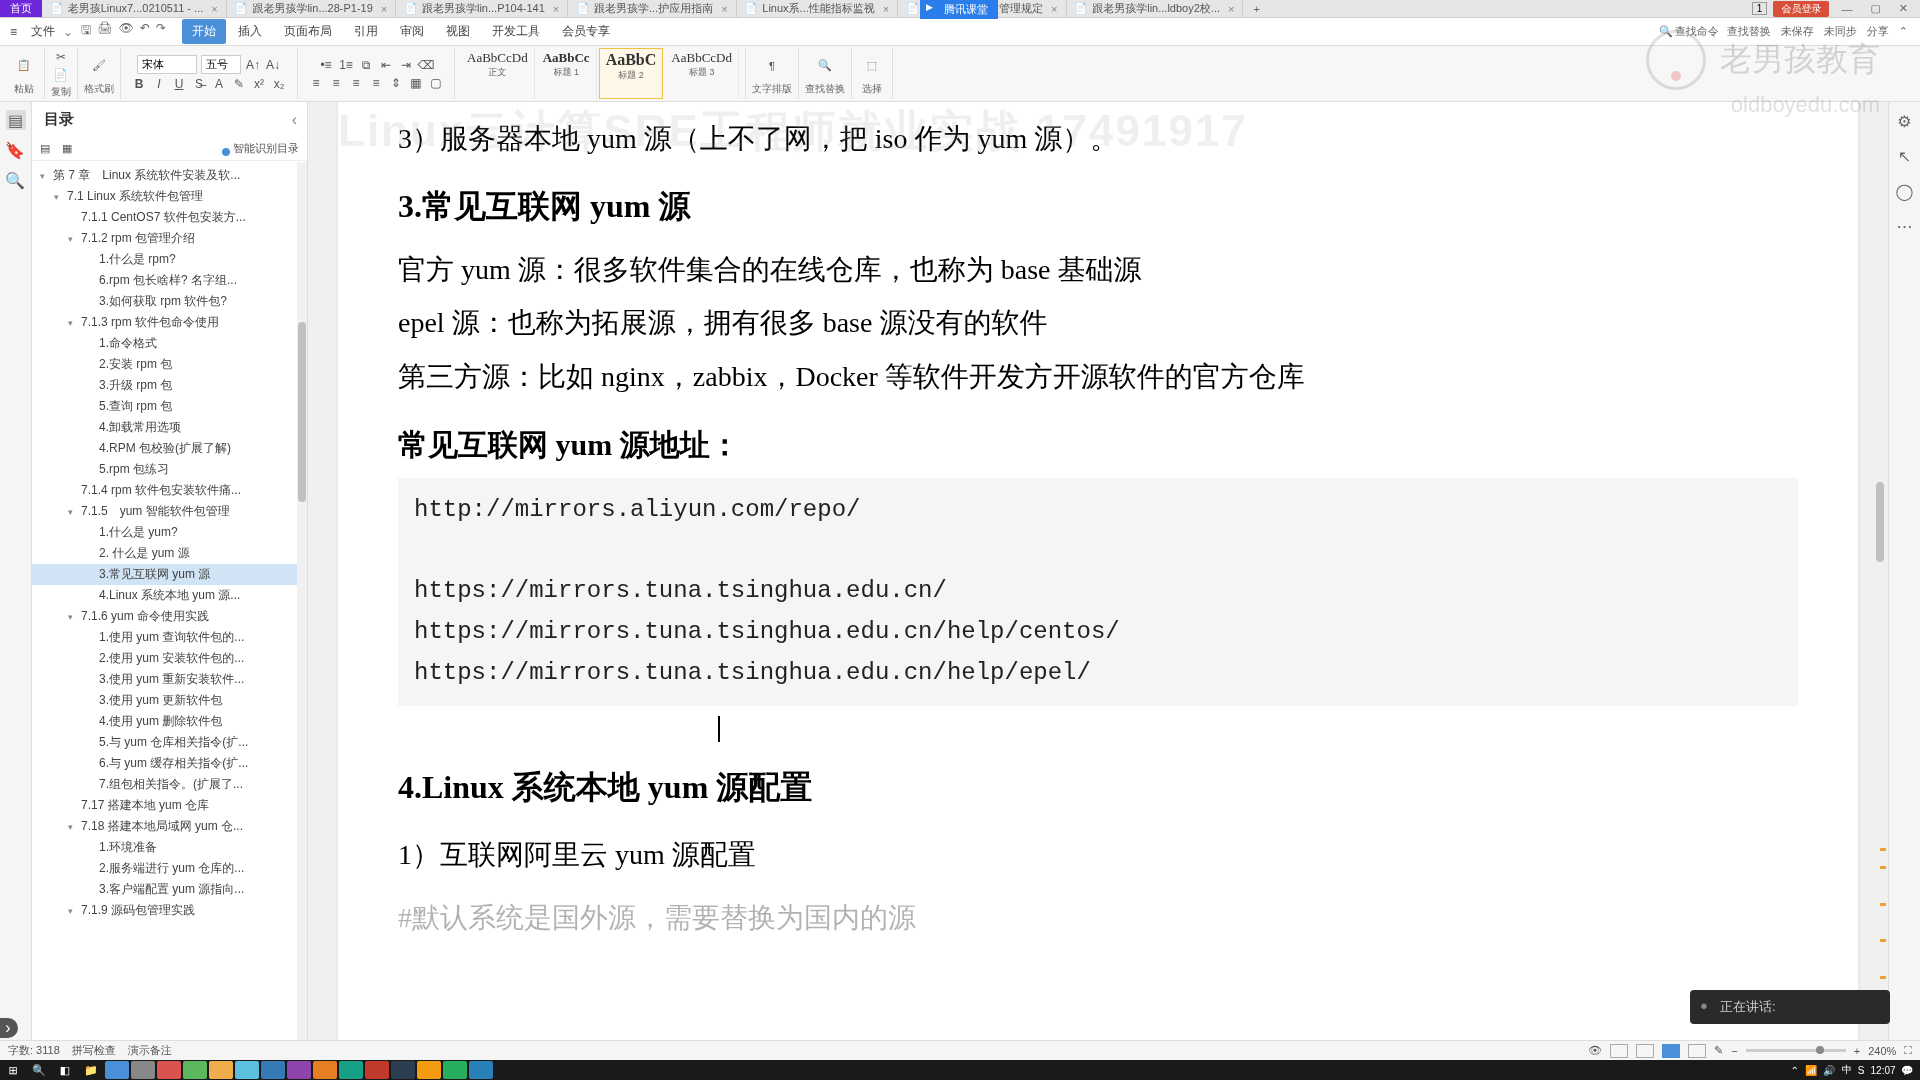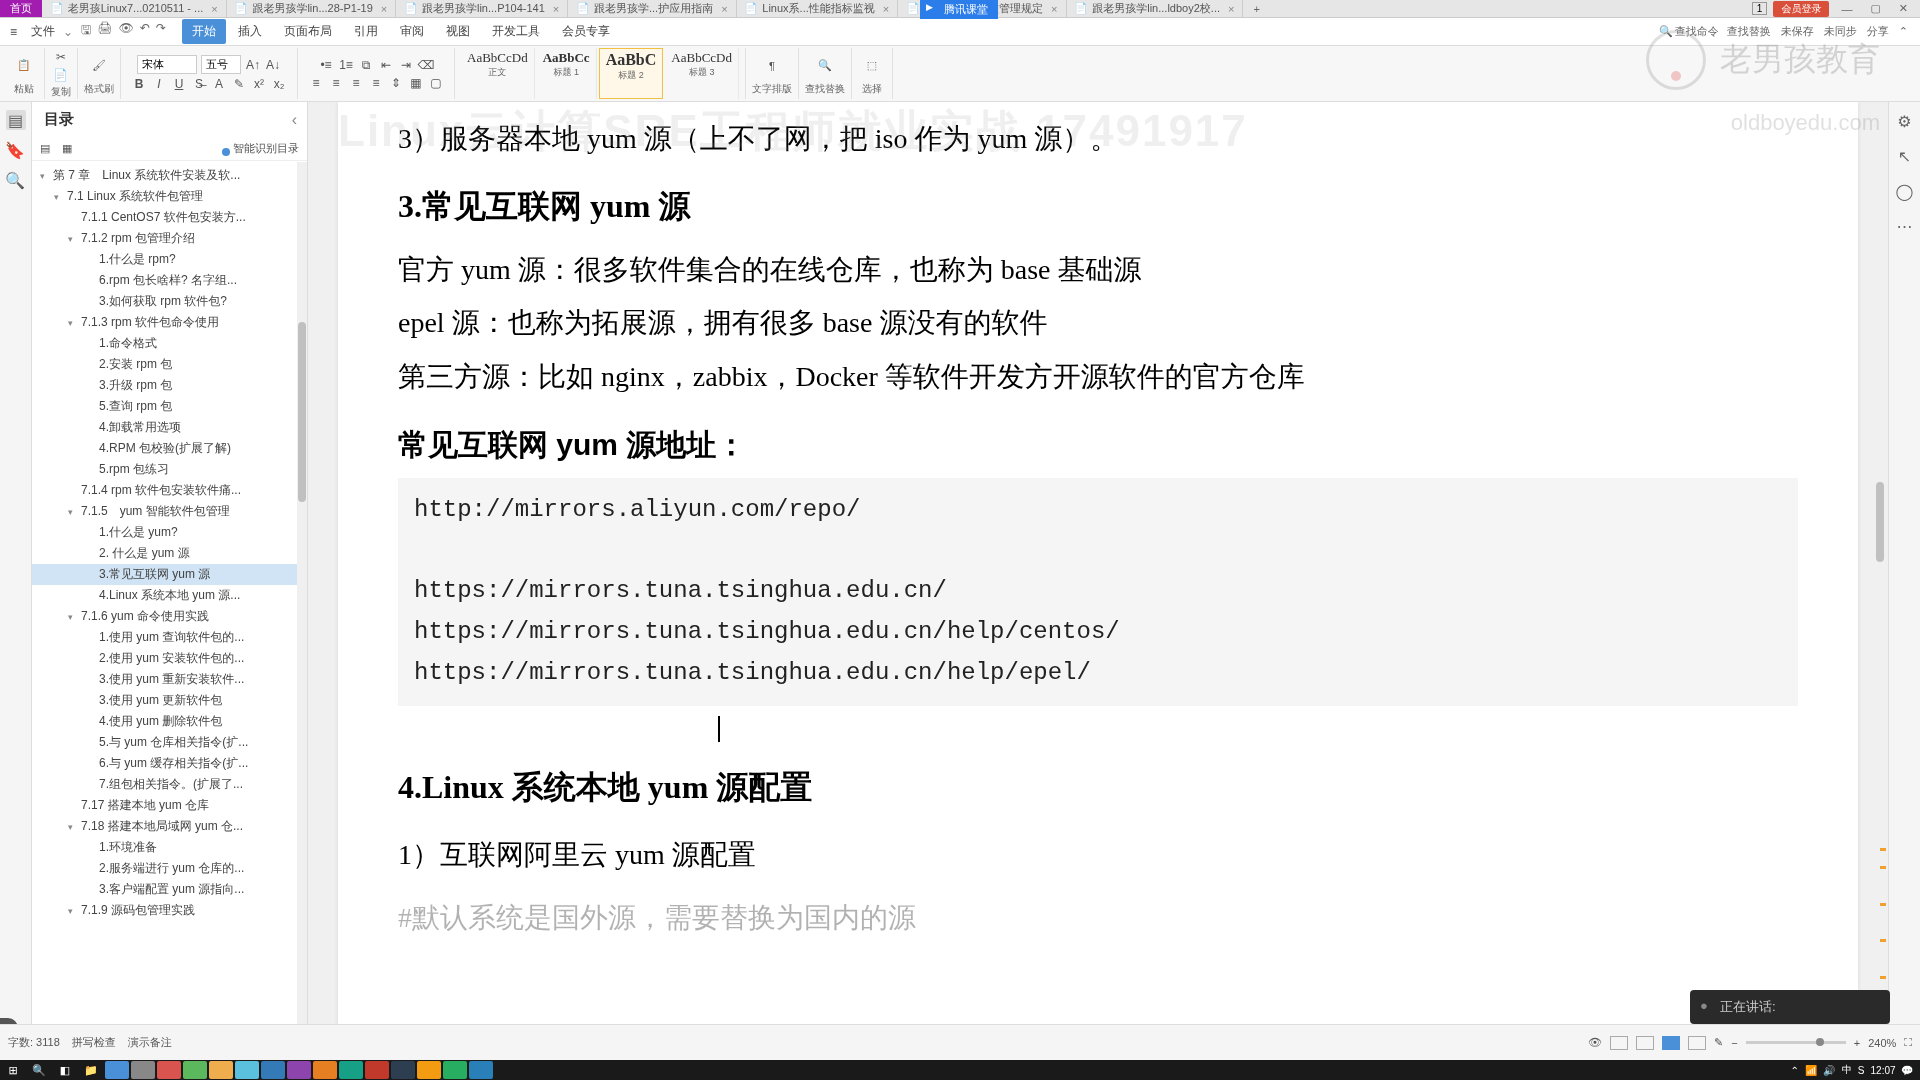--- a/index.html
+++ b/index.html
@@ -3,25 +3,25 @@
 <meta charset="utf-8">
 <style>
 * { margin: 0; padding: 0; box-sizing: border-box; font-family: "Microsoft YaHei", sans-serif; }
 body { background: #f0f0f0; width: 1920px; height: 1080px; overflow: hidden; position: relative; }
 
 
 .watermark { position: absolute; top: 30px; right: 40px; z-index: 1000; opacity: 0.25; pointer-events: none; }
 .watermark .logo-circle { width: 60px; height: 60px; border: 3px solid #888; border-radius: 50%; display: inline-block; position: relative; margin-right: 10px; vertical-align: middle; }
 .watermark .logo-circle::after { content: ''; position: absolute; bottom: 6px; left: 50%; transform: translateX(-50%); width: 10px; height: 10px; background: #d33; border-radius: 50%; }
 .watermark .brand-cn { font-size: 32px; color: #666; vertical-align: middle; }
-.watermark .brand-en { display: block; font-size: 22px; color: #888; margin-top: 20px; text-align: right; }
+.watermark .brand-en { display: block; font-size: 22px; color: #888; margin-top: 2px; text-align: right; }
 
 
 .tabbar { height: 18px; background: #e6e6e6; display: flex; align-items: center; font-size: 11px; border-bottom: 1px solid #ccc; }
-.tab-first { background: #a21caf; color: #fff; padding: 2px 10px; height: 100%; display: flex; align-items: center; }
+.tab-first { background: #6d28d9; color: #fff; padding: 2px 10px; height: 100%; display: flex; align-items: center; }
 .tab { padding: 2px 8px; border-right: 1px solid #ccc; display: flex; align-items: center; gap: 4px; max-width: 200px; white-space: nowrap; overflow: hidden; color: #555; }
 .tab .close { color: #888; margin-left: 4px; }
 .tab-add { padding: 0 10px; color: #666; }
 .tab-right { margin-left: auto; display: flex; align-items: center; gap: 6px; padding-right: 6px; }
 .tab-right .box { border: 1px solid #999; padding: 0 4px; font-size: 10px; }
 .tab-right .login { background: #d94f3a; color: #fff; padding: 1px 8px; border-radius: 2px; font-size: 10px; }
 .wincontrol { padding: 0 6px; color: #666; }
 
 
 .menubar { height: 28px; background: #fff; display: flex; align-items: center; font-size: 12px; border-bottom: 1px solid #ddd; padding: 0 4px; gap: 2px; }
@@ -78,30 +78,30 @@
 .indent-3 { padding-left: 54px; }
 .outline-scrollbar { position: absolute; right: 0; top: 60px; bottom: 0; width: 10px; background: #f0f0f0; }
 .outline-thumb { position: absolute; top: 160px; width: 8px; left: 1px; height: 180px; background: #c0c0c0; border-radius: 4px; }
 
 
 .docview { position: absolute; left: 308px; right: 32px; top: 102px; bottom: 38px; background: #f0f0f0; overflow: hidden; }
 .page { background: #fff; margin: 0 auto; width: 1520px; min-height: 100%; padding: 10px 60px 30px 60px; position: relative; box-shadow: 0 0 4px rgba(0,0,0,0.1); }
 .watermark-bg { position: absolute; top: 0; left: 0; right: 0; text-align: left; font-size: 44px; color: #999; opacity: 0.15; letter-spacing: 2px; pointer-events: none; font-weight: bold; }
 .doc-line { font-family: "SimSun", serif; font-size: 28px; line-height: 1.9; color: #000; }
 .doc-h2 { font-family: "SimSun", serif; font-size: 32px; font-weight: bold; margin: 20px 0 14px 0; }
-.doc-h3 { font-family: Liberation Sans, sans-serif; font-size: 30px; font-weight: bold; margin: 22px 0 12px 0; }
+.doc-h3 { font-family: Liberation Serif, serif; font-size: 30px; font-weight: bold; margin: 22px 0 12px 0; }
 .code-block { background: #f5f5f5; padding: 12px 16px; font-family: "Courier New", monospace; font-size: 24px; line-height: 1.7; margin: 10px 0; white-space: pre; color: #222; }
 .cursor-mark { display: inline-block; width: 2px; height: 26px; background: #000; vertical-align: middle; margin-left: 320px; }
 .doc-scrollbar { position: absolute; right: 2px; top: 0; bottom: 0; width: 12px; }
 .doc-thumb { position: absolute; top: 380px; width: 8px; left: 2px; height: 80px; background: #c0c0c0; border-radius: 4px; }
 .doc-marks { position: absolute; right: 2px; top: 0; bottom: 30px; width: 10px; }
 .doc-mark { position: absolute; right: 0; width: 6px; height: 3px; background: #f0a030; }
 
 
-.statusbar { position: absolute; bottom: 20px; left: 0; right: 0; height: 36px; background: #f5f5f5; border-top: 1px solid #ddd; display: flex; align-items: center; font-size: 11px; color: #555; padding: 0 8px; gap: 12px; }
+.statusbar { position: absolute; bottom: 20px; left: 0; right: 0; height: 20px; background: #f5f5f5; border-top: 1px solid #ddd; display: flex; align-items: center; font-size: 11px; color: #555; padding: 0 8px; gap: 12px; }
 .statusbar .status-right { margin-left: auto; display: flex; align-items: center; gap: 8px; }
 .statusbar .view-btn { width: 18px; height: 14px; border: 1px solid #aaa; display: inline-block; }
 .statusbar .view-btn.active { background: #4a90d9; border-color: #4a90d9; }
 .zoom-slider { width: 100px; height: 3px; background: #ccc; position: relative; }
 .zoom-slider .zoom-thumb { position: absolute; left: 70%; top: -3px; width: 8px; height: 8px; background: #888; border-radius: 50%; }
 
 
 .taskbar { position: absolute; bottom: 0; left: 0; right: 0; height: 20px; background: #1a1a1a; display: flex; align-items: center; }
 .taskbar .tb-item { width: 26px; height: 20px; display: flex; align-items: center; justify-content: center; color: #fff; font-size: 11px; }
 .taskbar .tb-right { margin-left: auto; display: flex; align-items: center; color: #fff; font-size: 10px; gap: 6px; padding-right: 6px; }

